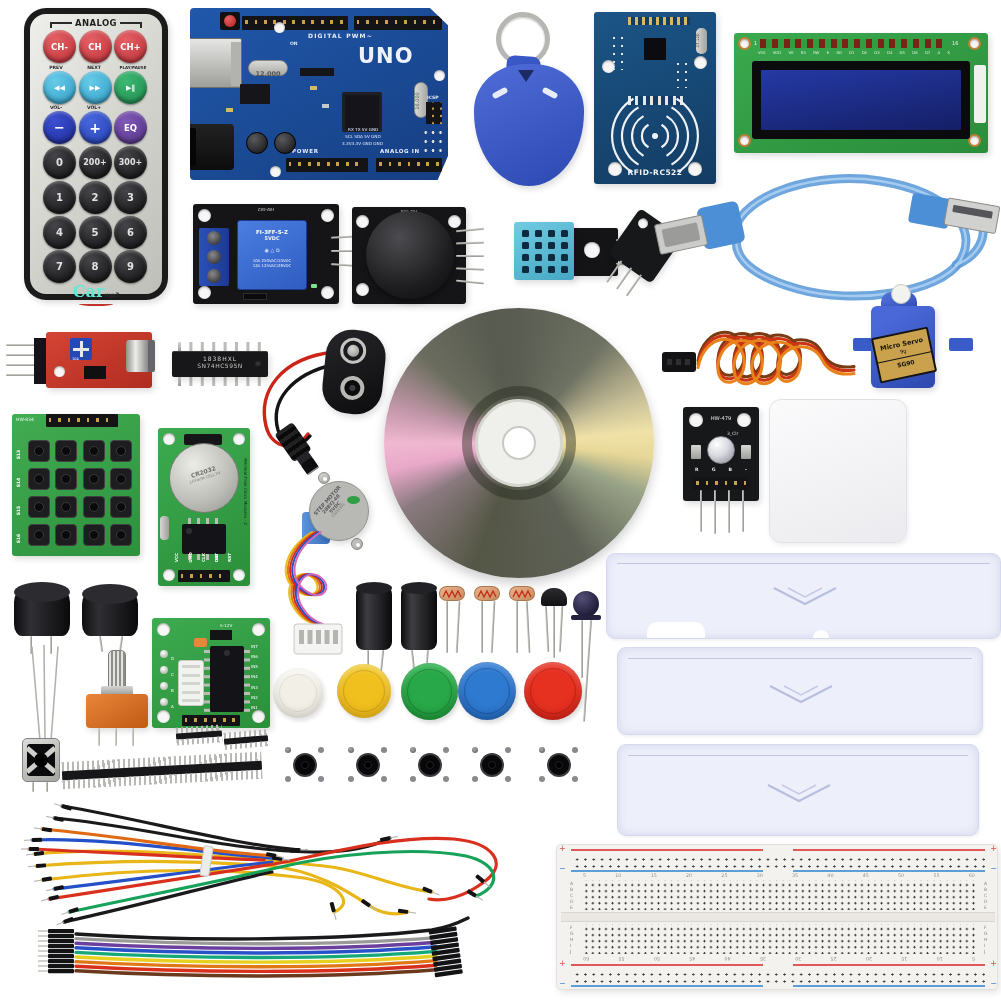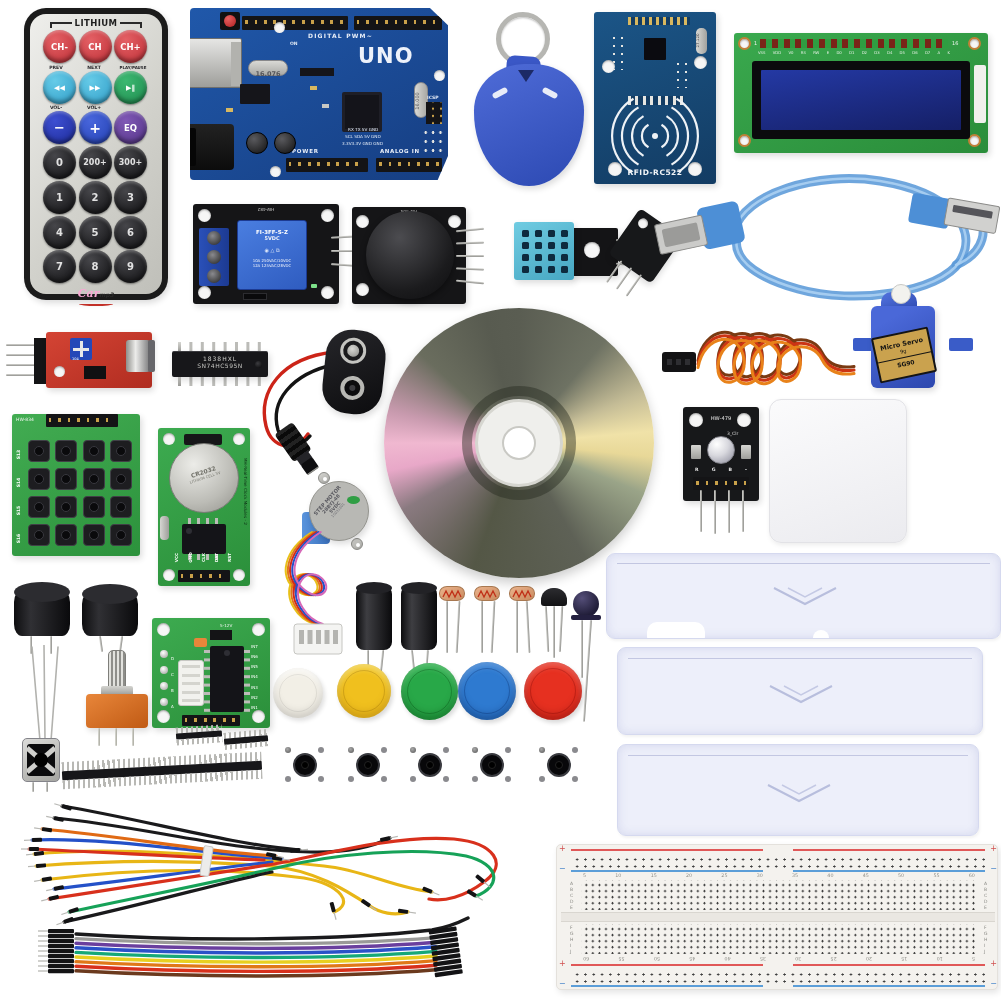--- a/index.html
+++ b/index.html
@@ -41,21 +41,21 @@
 </style>
 </head>
 <body>
 
 <div id="canvas">
 
   <div class="a sh" style="left:24px;top:8px;width:144px;height:292px;background:#1b1b1b;border-radius:22px">
     <div class="a" style="left:6px;top:6px;width:132px;height:280px;background:linear-gradient(125deg,#efefec,#d2d2cc 55%,#bfbfb9);border-radius:16px"></div>
     <div class="a" style="left:26px;top:14px;width:22px;height:6px;border-left:2px solid #2a2a2a;border-top:2px solid #2a2a2a"></div>
     <div class="a" style="left:96px;top:14px;width:22px;height:6px;border-right:2px solid #2a2a2a;border-top:2px solid #2a2a2a"></div>
-    <div class="tx" style="left:0;right:0;top:11px;text-align:center;font-size:8.5px;font-weight:bold;color:#1e1e1e;letter-spacing:.4px">LITHIUM</div>
+    <div class="tx" style="left:0;right:0;top:11px;text-align:center;font-size:8.5px;font-weight:bold;color:#1e1e1e;letter-spacing:.4px">ANALOG</div>
     <div class="a flex sb" style="left:19px;top:22px;width:104px">
       <div class="rb c-red" style="width:33px;height:33px;font-size:8.5px">CH-</div>
       <div class="rb c-red" style="width:33px;height:33px;font-size:8.5px">CH</div>
       <div class="rb c-red" style="width:33px;height:33px;font-size:8.5px">CH+</div>
     </div>
     <div class="a flex sb" style="left:13px;top:57px;width:116px">
       <span class="sub" style="width:38px">PREV</span>
       <span class="sub" style="width:38px">NEXT</span>
       <span class="sub" style="width:40px;font-size:4px">PLAY/PAUSE</span>
     </div>
@@ -85,21 +85,21 @@
         <div class="rb c-black" style="font-size:10px">2</div>
         <div class="rb c-black" style="font-size:10px">3</div>
         <div class="rb c-black" style="font-size:10px">4</div>
         <div class="rb c-black" style="font-size:10px">5</div>
         <div class="rb c-black" style="font-size:10px">6</div>
         <div class="rb c-black" style="font-size:10px">7</div>
         <div class="rb c-black" style="font-size:10px">8</div>
         <div class="rb c-black" style="font-size:10px">9</div>
       </div>
     <div class="a" style="left:0;right:0;top:274px;text-align:center">
-      <span style="font-style:italic;font-weight:bold;font-size:11px;color:#f9a8d4;font-family:'DejaVu Serif',serif">Car</span><span style="font-style:italic;font-weight:bold;font-size:6px;color:#2a2a2a">mp3</span>
+      <span style="font-weight:bold;font-size:16px;color:#5eead4;font-family:'DejaVu Serif',serif">Car</span><span style="font-style:italic;font-weight:bold;font-size:6px;color:#2a2a2a">mp3</span>
       <div style="margin:1px auto 0;width:34px;height:4px;border-bottom:2px solid #c23028;border-radius:0 0 50% 50%"></div>
     </div>
   </div>
 
   <div class="a sh" style="left:190px;top:8px;width:258px;height:172px;background:linear-gradient(150deg,#2058aa,#163e82);border-radius:4px;clip-path:polygon(0 0,93% 0,100% 10%,100% 86%,96% 100%,0 100%)">
     <div class="hdr" style="left:52px;top:8px;width:106px;height:14px">
         <i></i>
       </div>
     <div class="hdr" style="left:164px;top:8px;width:88px;height:14px">
         <i></i>
@@ -113,21 +113,21 @@
     <div class="hole" style="left:84px;top:14px;width:11px;height:11px"></div>
     <div class="hole" style="left:244px;top:62px;width:11px;height:11px"></div>
     <div class="hole" style="left:80px;top:158px;width:11px;height:11px"></div>
     <div class="a" style="left:30px;top:4px;width:20px;height:18px;background:#111;border-radius:2px">
       <div class="r" style="position:absolute;left:4px;top:3px;width:12px;height:12px;background:radial-gradient(circle at 35% 30%,#e86060,#b02020)"></div>
     </div>
     <div class="a" style="left:-6px;top:30px;width:58px;height:50px;background:linear-gradient(180deg,#e6e6e4,#9e9e9a);border:1px solid #6f6f6d;border-radius:2px">
       <div class="a" style="right:0;top:3px;width:10px;height:44px;background:#b2b2ae"></div>
     </div>
     <div class="a" style="left:58px;top:52px;width:40px;height:16px;background:linear-gradient(180deg,#d9d9d5,#a9a9a5);border-radius:8px;border:1px solid #88888a;text-align:center">
-      <span style="font-size:6.5px;color:#55555a;line-height:16px;font-weight:bold">16.076</span>
+      <span style="font-size:6.5px;color:#55555a;line-height:16px;font-weight:bold">12.000</span>
     </div>
     <div class="a" style="left:50px;top:76px;width:30px;height:20px;background:#15151a;border-radius:1px"></div>
     <div class="tx" style="left:118px;top:25px;font-size:6px;color:#e8eef8;letter-spacing:1.2px;font-weight:bold">DIGITAL PWM~</div>
     <div class="tx" style="left:168px;top:38px;font-size:21px;color:#eef2fa;font-weight:bold;letter-spacing:1px">UNO</div>
     <div class="tx" style="left:100px;top:34px;font-size:4.5px;color:#dfe8f4;font-weight:bold">ON</div>
     <div class="a" style="left:152px;top:84px;width:40px;height:40px;background:#14141a;border:3px solid #1e1e26;border-radius:2px"></div>
     <div class="a" style="left:224px;top:74px;width:14px;height:36px;background:linear-gradient(90deg,#d9d9d5,#a9a9a5);border-radius:7px;border:1px solid #88888a">
       <span style="position:absolute;left:-7px;top:15px;font-size:5px;color:#55555a;transform:rotate(-90deg);display:inline-block;white-space:nowrap">16.000</span>
     </div>
     <div class="tx" style="left:237px;top:88px;font-size:4.5px;color:#e8eef8;font-weight:bold">ICSP</div>

